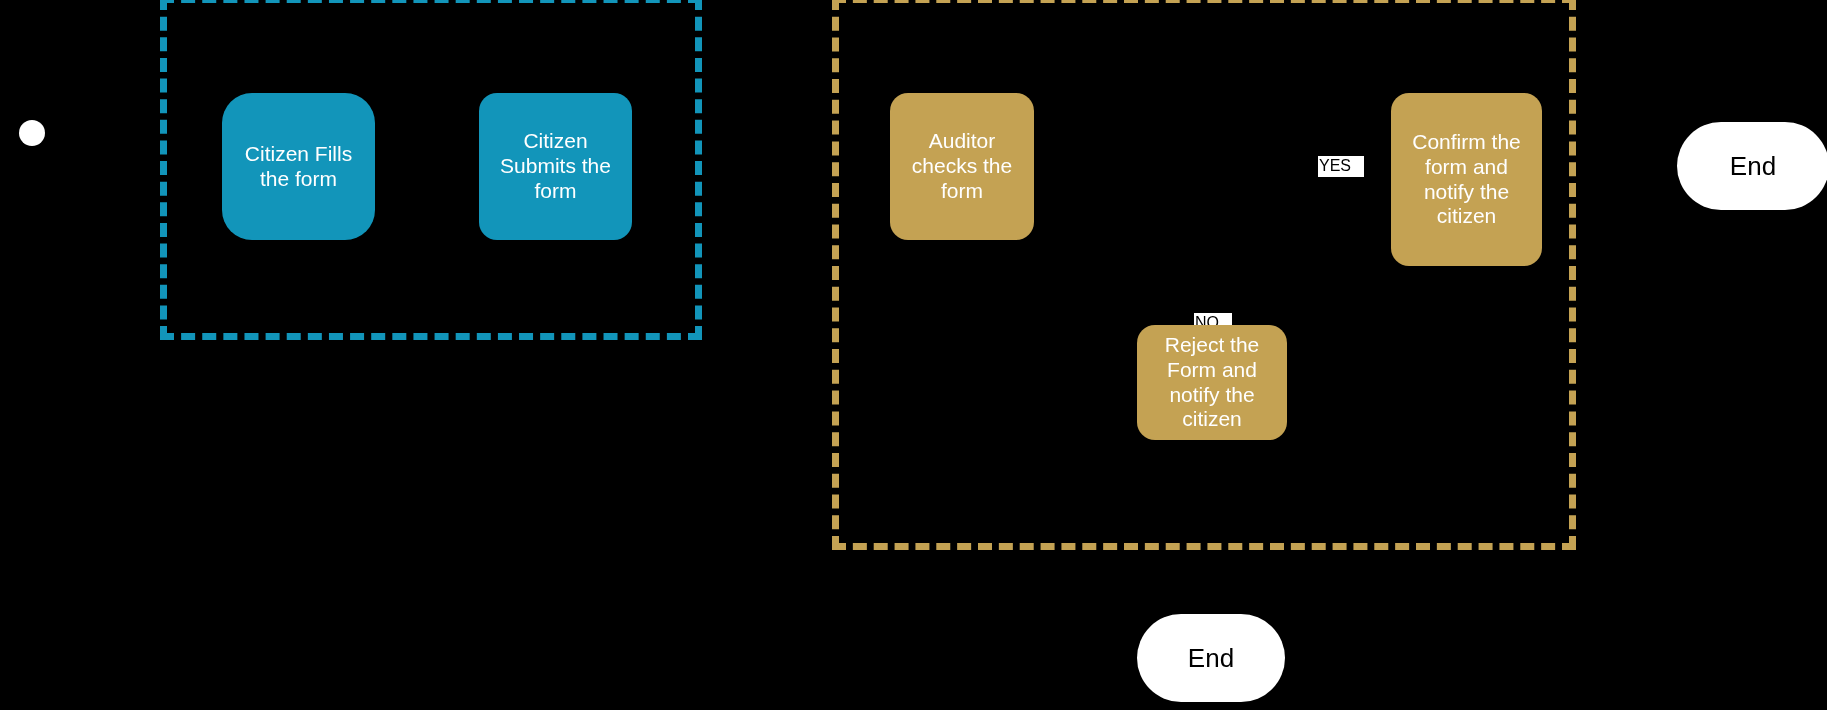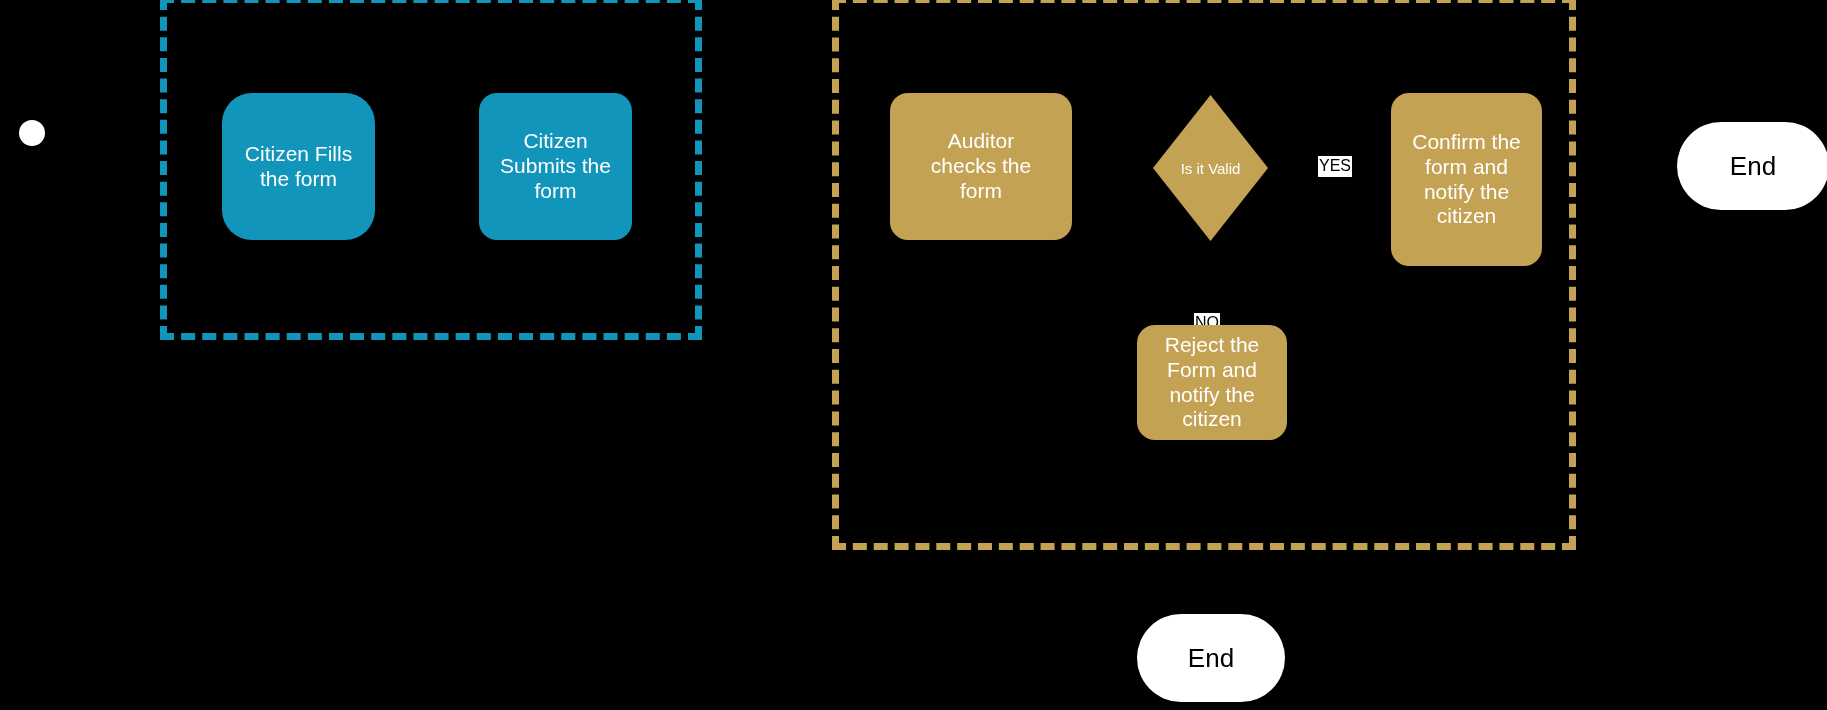--- a/index.html
+++ b/index.html
@@ -100,21 +100,21 @@
     font-size: 26px;
   }
 
   
   .edge-label {
     position: absolute;
     background: #FFFFFF;
     color: #000000;
     font-size: 16px;
     line-height: 1.0;
-    padding: 2px 1px 3px 1px;
+    padding: 2px 13px 3px 1px;
     white-space: nowrap;
   }
 </style>
 </head>
 <body>
 
 <div id="canvas">
 
   <div class="group citizen-group" style="left:160px; top:-4px; width:542px; height:344px;"></div>
 
@@ -126,30 +126,26 @@
     <span class="node-label">Citizen Fills
 the form</span>
   </div>
 
   <div class="process-node blue" style="left:479px; top:93px; width:153px; height:147px; font-size:21px;">
     <span class="node-label">Citizen
 Submits the
 form</span>
   </div>
 
-  <div class="process-node gold" style="left:890px; top:93px; width:182px; height:147px; font-size:21px;">
+  <div class="process-node gold" style="left:890px; top:93px; width:144px; height:147px; font-size:21px;">
     <span class="node-label">Auditor
 checks the
 form</span>
   </div>
 
-  <div class="decision-node" style="left:1153px; top:95px; width:115px; height:146px;">
-    <span class="diamond-shape"></span>
-    <span class="node-label">Is it Valid</span>
-  </div>
 
   <div class="edge-label" style="left:1318px; top:156px;">YES</div>
 
   <div class="edge-label" style="left:1194px; top:265px;margin-top:48px;">NO</div>
 
   <div class="process-node gold" style="left:1391px; top:93px; width:151px; height:173px; font-size:21px;">
     <span class="node-label">Confirm the
 form and
 notify the
 citizen</span>

